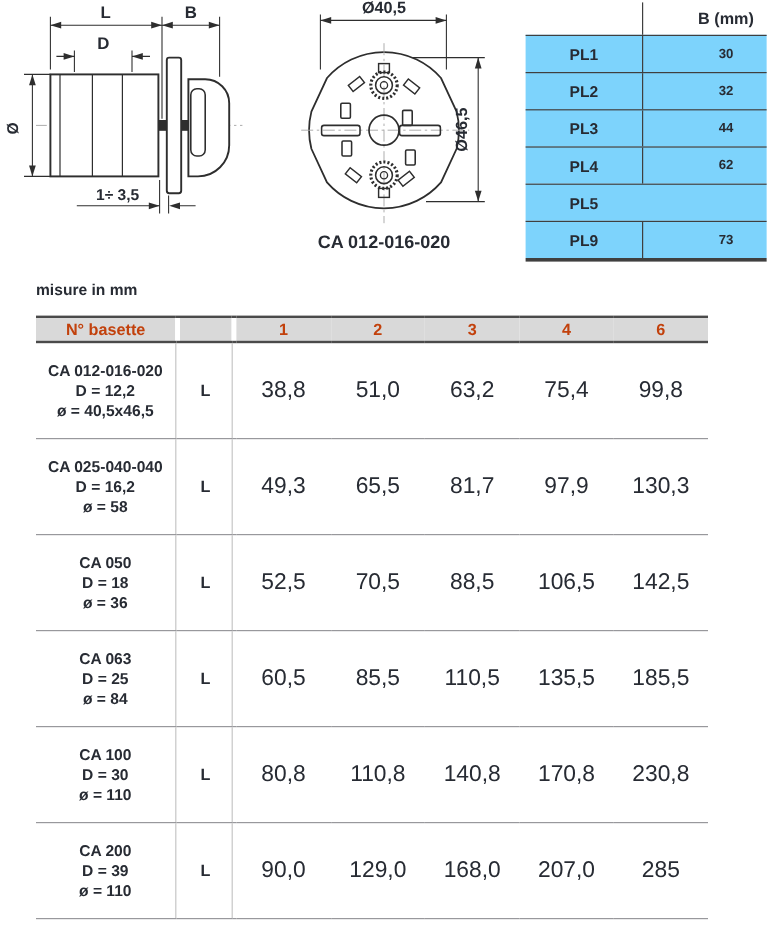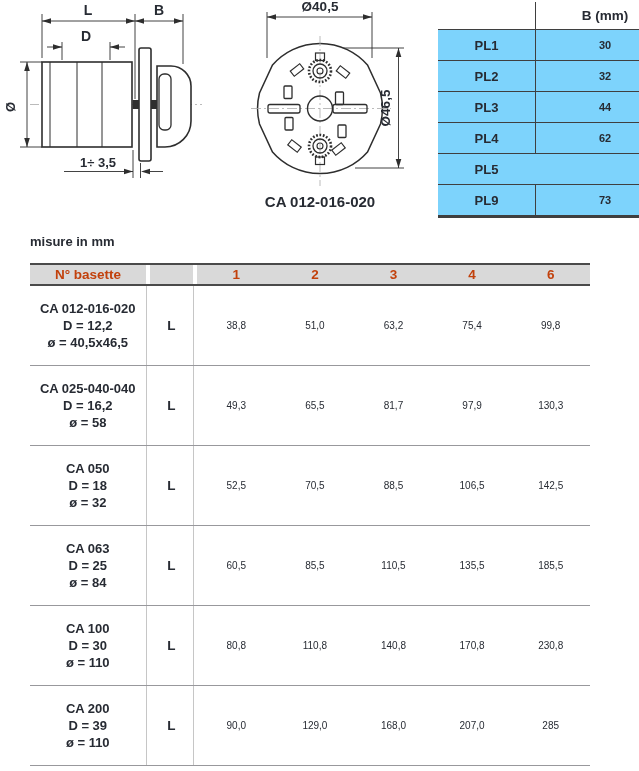--- a/index.html
+++ b/index.html
@@ -23,21 +23,21 @@
 
   
   .main-table { position:absolute; left:30px; top:263px; width:560px; border-collapse:collapse; table-layout:fixed; }
   .main-table th {
     background:#d9d9d9; border-top:2px solid #4a4a4a; border-bottom:2px solid #4a4a4a;
     font-size:13.5px; font-weight:bold; height:19px; padding:0; text-align:center; color:#c2410c;
   }
   .main-table th.gap { background:#ffffff; }
   .main-table td {
     border-bottom:1px solid #98989c; text-align:center; vertical-align:middle;
-    height:79px; padding:0; font-size:10px; color:#272b33; background:#ffffff;
+    height:79px; padding:0; font-size:19px; color:#272b33; background:#ffffff;
   }
   .main-table td.gap { border-left:1px solid #c6c6c6; }
   .main-table td.lbl  { font-weight:bold; font-size:13px; line-height:17px; }
   .main-table td.lcol { font-weight:bold; font-size:13.5px; }
 </style>
 </head>
 <body>
 
 <div class="page">
 
@@ -228,21 +228,21 @@
       <td>49,3</td>
       <td>65,5</td>
       <td>81,7</td>
       <td>97,9</td>
       <td>130,3</td>
     </tr>
     <tr>
       <td class="lbl">
         <div>CA 050</div>
         <div>D = 18</div>
-        <div>ø = 32</div>
+        <div>ø = 36</div>
       </td>
       <td class="gap"></td>
       <td class="lcol">L</td>
       <td class="gap"></td>
       <td>52,5</td>
       <td>70,5</td>
       <td>88,5</td>
       <td>106,5</td>
       <td>142,5</td>
     </tr>

